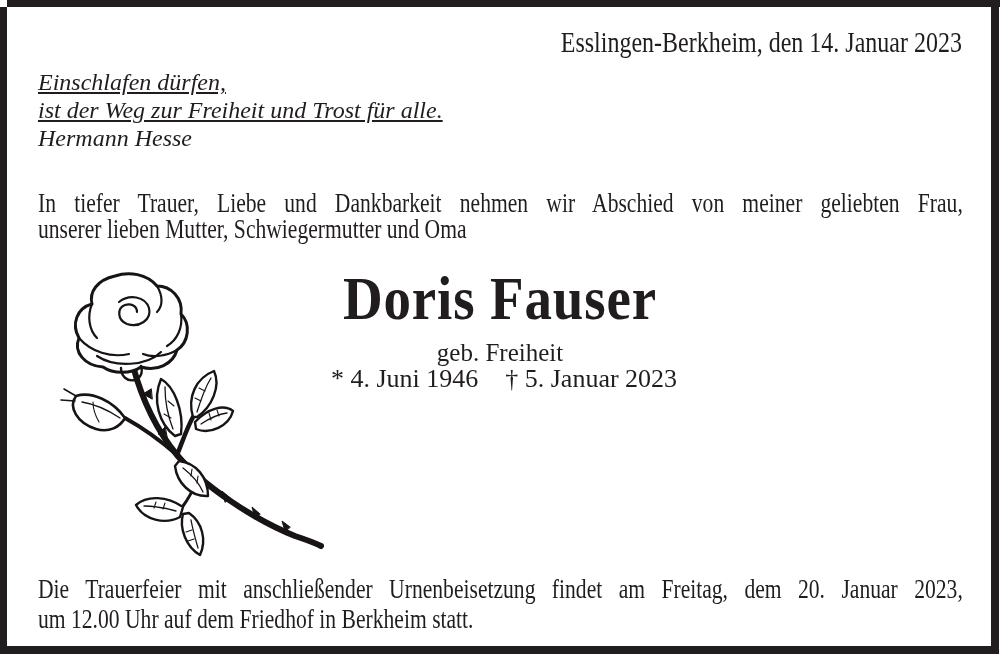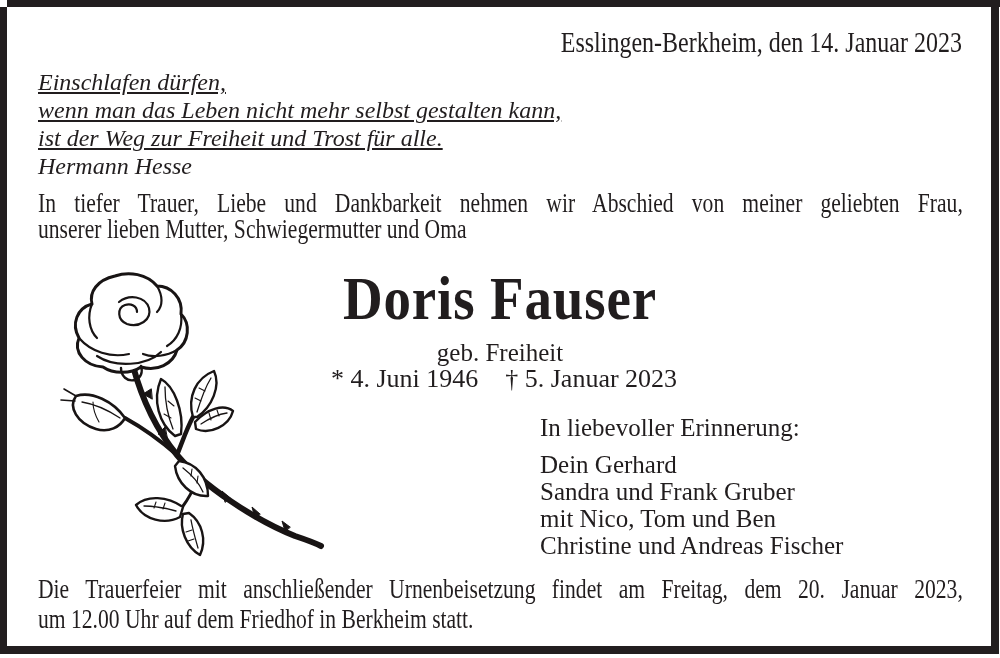--- a/index.html
+++ b/index.html
@@ -60,21 +60,20 @@
 
   <div class="frame-top"></div>
   <div class="frame-left"></div>
   <div class="frame-right"></div>
   <div class="frame-bottom"></div>
 
   <div class="dateline">Esslingen-Berkheim, den 14. Januar 2023</div>
 
   <div class="quote">
     <div class="quote-line">Einschlafen dürfen,</div>
-    <div class="quote-line">wenn man das Leben nicht mehr selbst gestalten kann,</div>
     <div class="quote-line">ist der Weg zur Freiheit und Trost für alle.</div>
     <div class="quote-attr">Hermann Hesse</div>
   </div>
 
   <div class="cond-par intro">
     <div class="jfull">In tiefer Trauer, Liebe und Dankbarkeit nehmen wir Abschied von meiner geliebten Frau,</div>
     <div>unserer lieben Mutter, Schwiegermutter und Oma</div>
   </div>
 
   <svg class="rose" viewBox="0 0 280 300" xmlns="http://www.w3.org/2000/svg">
@@ -134,26 +133,19 @@
       <path d="M66,100 C66,108 72,114 80,112 C86,110 88,104 86,98" stroke-width="2.4"></path>
     </g>
   </svg>
 
   <div class="name-line">Doris Fauser</div>
   <div class="maiden">geb. Freiheit</div>
   <div class="dates">
     <span>* 4. Juni 1946</span><span class="death-date">† 5. Januar 2023</span>
   </div>
 
-  <div class="mourners">
-    <div class="mourners-heading">In liebevoller Erinnerung:</div>
-    <div class="mourner-name">Dein Gerhard</div>
-    <div class="mourner-name">Sandra und Frank Gruber</div>
-    <div class="mourner-name">mit Nico, Tom und Ben</div>
-    <div class="mourner-name">Christine und Andreas Fischer</div>
-  </div>
 
   <div class="cond-par funeral">
     <div class="jfull">Die Trauerfeier mit anschließender Urnenbeisetzung findet am Freitag, dem 20. Januar 2023,</div>
     <div>um 12.00 Uhr auf dem Friedhof in Berkheim statt.</div>
   </div>
 
 </div>
 
 </body></html>

